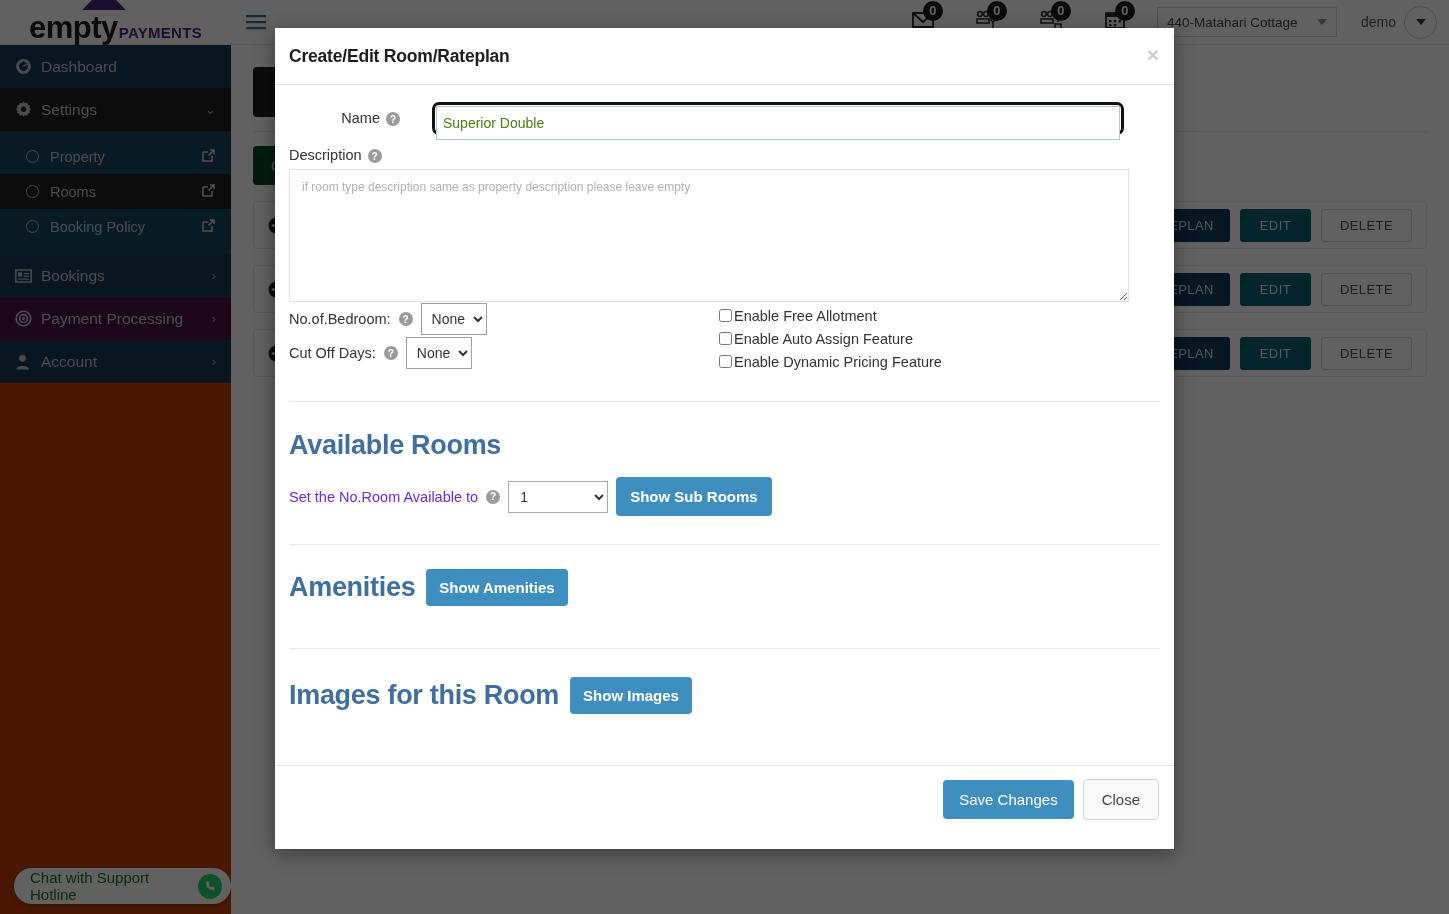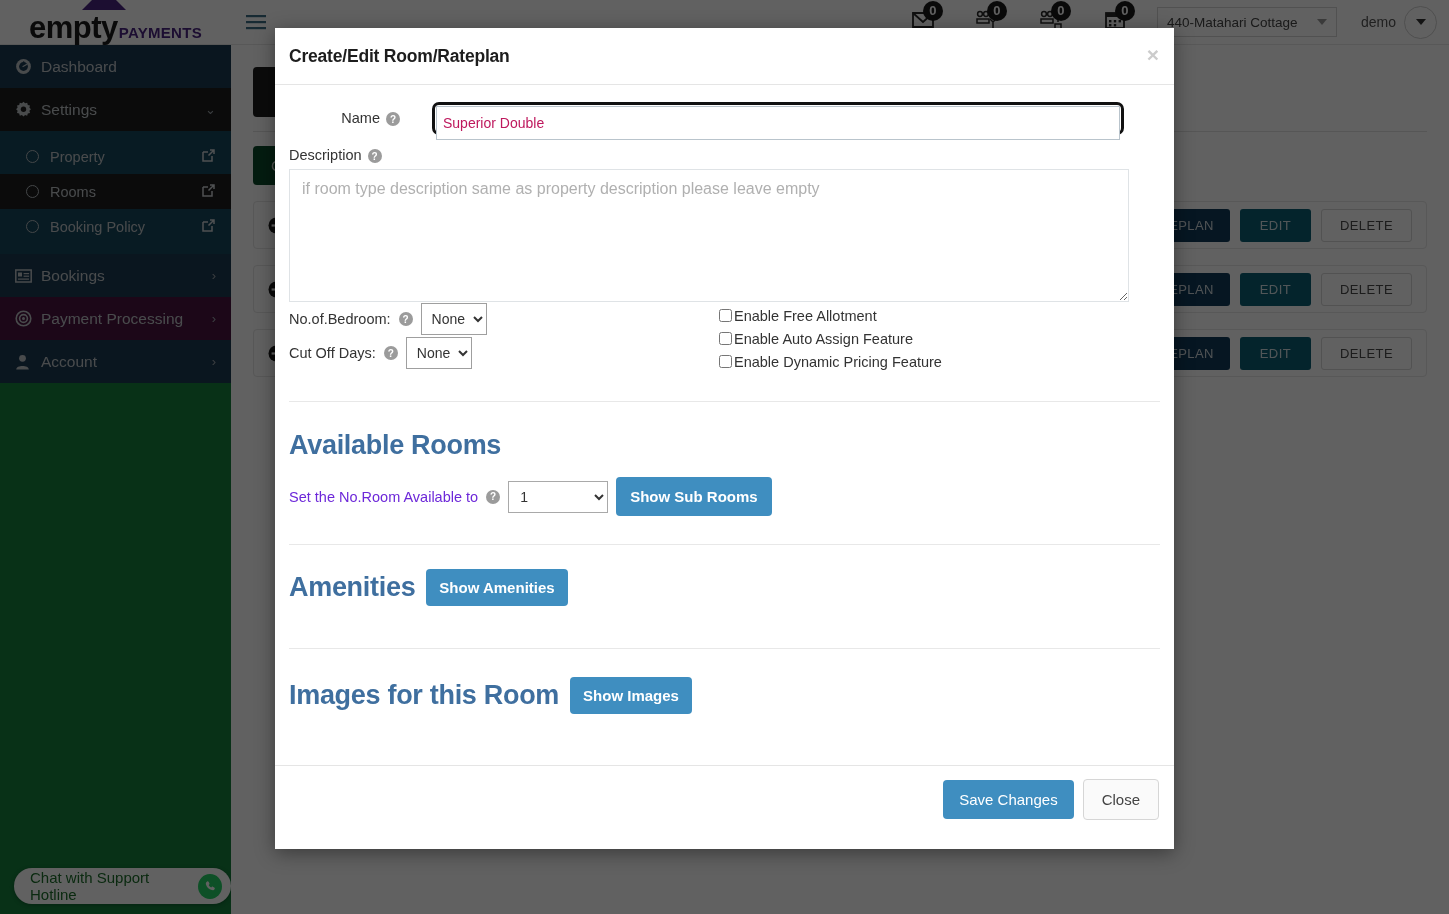--- a/index.html
+++ b/index.html
@@ -97,21 +97,21 @@
   #user-caret-btn .caret {
     width: 0; height: 0;
     border-left: 5px solid transparent; border-right: 5px solid transparent;
     border-top: 6px solid #333;
   }
 
   
   #sidebar {
     position: absolute; top: 45px; left: 0;
     width: 231px; height: 869px;
-    background: #15803d;
+    background: #c2410c;
   }
   .nav-item {
     height: 43px; display: flex; align-items: center;
     padding: 0 15px; color: #bfc5c9; font-size: 15.5px;
     cursor: pointer; position: relative;
   }
   .nav-item .nav-ic {
     width: 26px; display: flex; align-items: center; color: #bfc5c9;
   }
   .nav-item .nav-label { flex: 1; }
@@ -234,35 +234,35 @@
     font-size: 14.5px; color: #333;
   }
   .name-label .help-ic { margin-left: 6px; }
   #name-focus-ring {
     flex: 1; height: 33px; border: 3px solid #111; border-radius: 7px;
     padding: 1px; display: flex; align-items: stretch;
     max-width: 692px;
   }
   #name-input {
     flex: 1; border: 1px solid #b9c4cc; outline: none;
-    font-size: 14px; color: #be185d; padding: 16px 6px;
+    font-size: 14px; color: #4d7c0f; padding: 16px 6px;
     font-family: "Liberation Sans", sans-serif;
     background: #fff;
   }
 
   
   .desc-label-row {
     margin-top: 12px; padding-left: 0; font-size: 14.5px; color: #333;
   }
   .desc-label-row .help-ic { margin-left: 6px; }
   #desc-textarea {
     display: block; margin-top: 6px;
     width: 840px; height: 133px;
     border: 1px solid #dfe3e6;
-    font-size: 16px; color: #333;
+    font-size: 12px; color: #333;
     padding: 10px 12px; resize: vertical;
     font-family: "Liberation Sans", sans-serif;
     outline: none;
   }
   #desc-textarea::placeholder { color: #b0b0b0; }
 
   
   #options-row {
     display: flex; margin-top: 0; padding-left: 0;
   }

